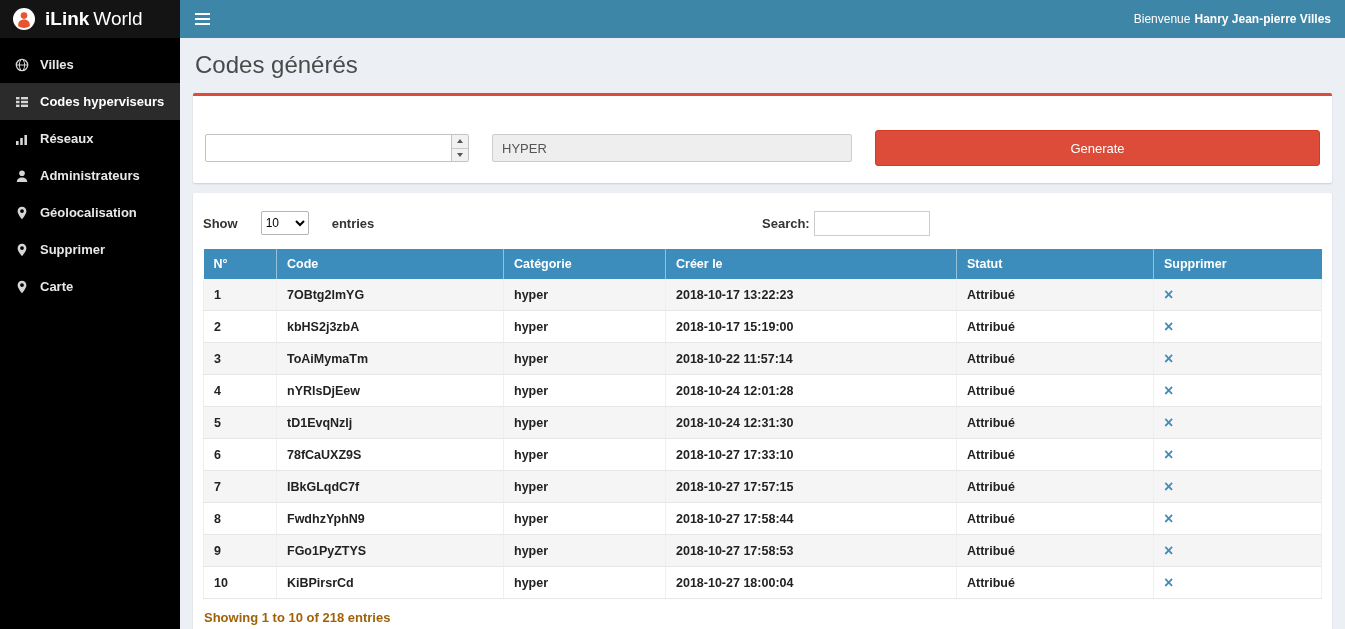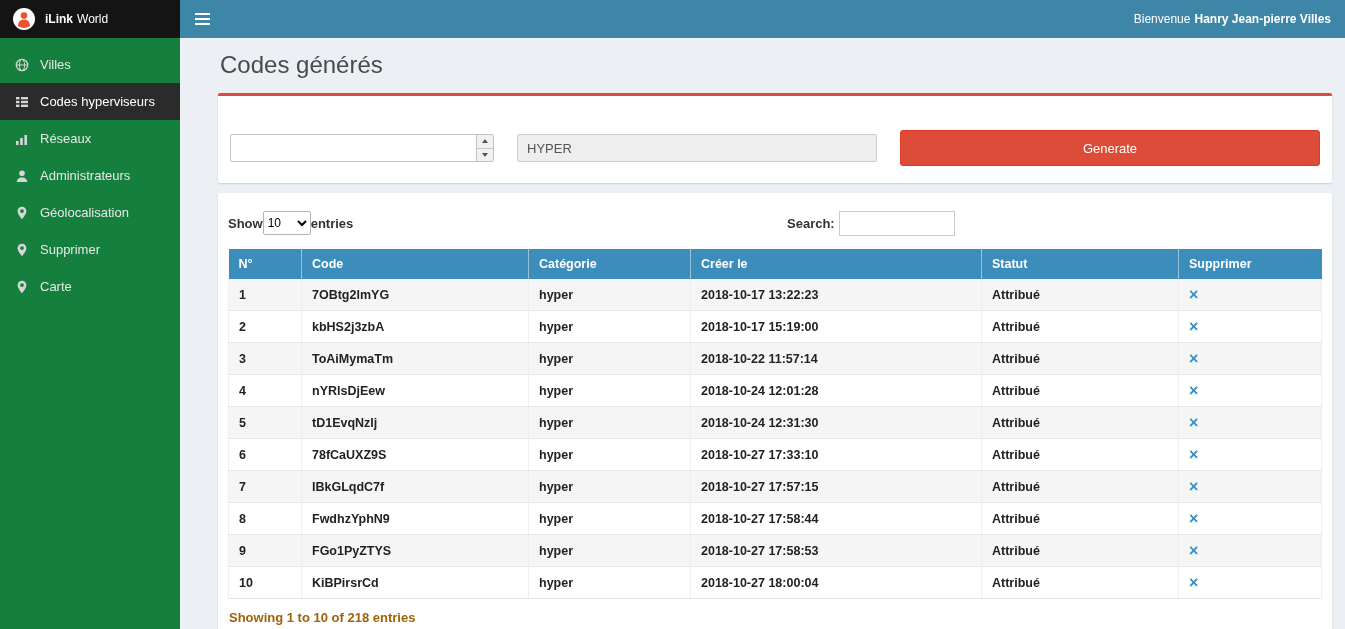--- a/index.html
+++ b/index.html
@@ -1,37 +1,37 @@
 <!DOCTYPE html>
 <html><head>
 <meta charset="utf-8">
 <style>
   * { box-sizing: border-box; }
   body { margin: 0; font-family: "Liberation Sans", sans-serif; background: #d8d8d8; }
   .app { width: 1345px; height: 629px; display: flex; flex-direction: column; background: #ecf0f5; overflow: hidden; position: relative; }
 
   
   .topbar { height: 38px; display: flex; flex-shrink: 0; }
-  .brand { width: 180px; background: #141414; color: #fff; display: flex; align-items: center; gap: 9px; padding-left: 12px; font-size: 12px; flex-shrink: 0; }
+  .brand { width: 180px; background: #141414; color: #fff; display: flex; align-items: center; gap: 9px; padding-left: 12px; font-size: 19px; flex-shrink: 0; }
   .brand-bold { font-weight: 700; }
   .brand-light { font-weight: 300; margin-left: 4px; }
   .topbar-main { flex: 1; background: #3e86a8; display: flex; align-items: center; }
   .hamburger { width: 44px; height: 100%; display: flex; flex-direction: column; justify-content: center; align-items: center; gap: 3px; cursor: pointer; background: transparent; border: none; }
   .hamburger .bar { width: 15px; height: 2px; background: #fff; }
   .welcome { margin-left: auto; color: #fff; font-size: 12px; padding-right: 14px; }
   .welcome b { font-weight: 700; margin-left: 4px; }
 
   
   .layout { flex: 1; display: flex; min-height: 0; }
-  .sidebar { width: 180px; background: #15803d; flex-shrink: 0; padding-top: 8px; }
+  .sidebar { width: 180px; background: #000000; flex-shrink: 0; padding-top: 8px; font-weight: bold; }
   .side-item { display: flex; align-items: center; gap: 10px; padding: 11px 15px; color: #e8e8e8; font-size: 13px; cursor: pointer; text-decoration: none; }
   .side-item .icon { width: 15px; display: flex; align-items: center; color: #d6d6d6; flex-shrink: 0; }
   .side-item.active, .side-item:hover { background: #2b2b2b; color: #fff; }
 
-  .content { flex: 1; padding: 0 13px; overflow: hidden; margin-left: 25px; }
+  .content { flex: 1; padding: 0 13px; overflow: hidden; }
   .page-title { font-size: 24px; font-weight: 400; color: #4a4a4a; margin: 13px 0 14px 2px; }
 
   
   .box { background: #fff; box-shadow: 0 1px 2px rgba(0,0,0,0.14); border-radius: 2px; }
   .form-box { border-top: 3px solid #dd4b39; padding: 34px 12px 17px; margin-bottom: 10px; }
   .form-row { display: flex; gap: 23px; align-items: center; }
 
   .spinner { position: relative; width: 264px; height: 28px; border: 1px solid #c3c3c3; background: #fff; border-radius: 2px; display: flex; flex-shrink: 0; }
   .spinner input { flex: 1; border: none; outline: none; padding: 0 8px; font-size: 13px; min-width: 0; background: transparent; }
   .spin-btns { width: 17px; border-left: 1px solid #c3c3c3; display: flex; flex-direction: column; }
@@ -39,21 +39,21 @@
   .spin-up { border-bottom: 1px solid #c9c9c9; }
   .tri-up { width: 0; height: 0; border-left: 3px solid transparent; border-right: 3px solid transparent; border-bottom: 4px solid #555; }
   .tri-down { width: 0; height: 0; border-left: 3px solid transparent; border-right: 3px solid transparent; border-top: 4px solid #555; }
 
   .category-input { width: 360px; height: 28px; background: #eee; border: 1px solid #ccc; border-radius: 2px; color: #555; font-size: 13px; padding: 0 9px; flex-shrink: 0; }
   .generate-btn { flex: 1; height: 36px; background: #dd4b39; border: 1px solid #d73925; color: #fff; font-size: 13px; border-radius: 3px; cursor: pointer; }
 
   
   .table-box { padding: 10px 10px 0; }
   .table-controls { position: relative; height: 38px; margin-top: 8px; }
-  .length { display: flex; align-items: center; gap: 0; font-size: 13px; font-weight: 700; color: #333; }
+  .length { display: flex; align-items: center; gap: 23px; font-size: 13px; font-weight: 700; color: #333; }
   .length select { height: 24px; min-width: 48px; border: 1px solid #b5b5b5; border-radius: 2px; font-size: 12px; background: #fff; }
   .search-group { position: absolute; left: 559px; top: 0; display: flex; align-items: center; gap: 4px; font-size: 13px; font-weight: 700; color: #333; }
   .search-group input { width: 116px; height: 25px; border: 1px solid #ccc; padding: 0 6px; font-size: 12px; outline: none; }
 
   .data-table { width: 100%; border-collapse: collapse; font-size: 12.5px; }
   .data-table th { background: #3c8dbc; color: #fff; text-align: left; font-weight: 700; padding: 8px 10px; font-size: 12.5px; border-right: 1px solid rgba(255,255,255,0.45); cursor: pointer; }
   .data-table th:last-child { border-right: none; }
   .data-table th:nth-child(1) { width: 73px; }
   .data-table th:nth-child(2) { width: 227px; }
   .data-table th:nth-child(3) { width: 162px; }

